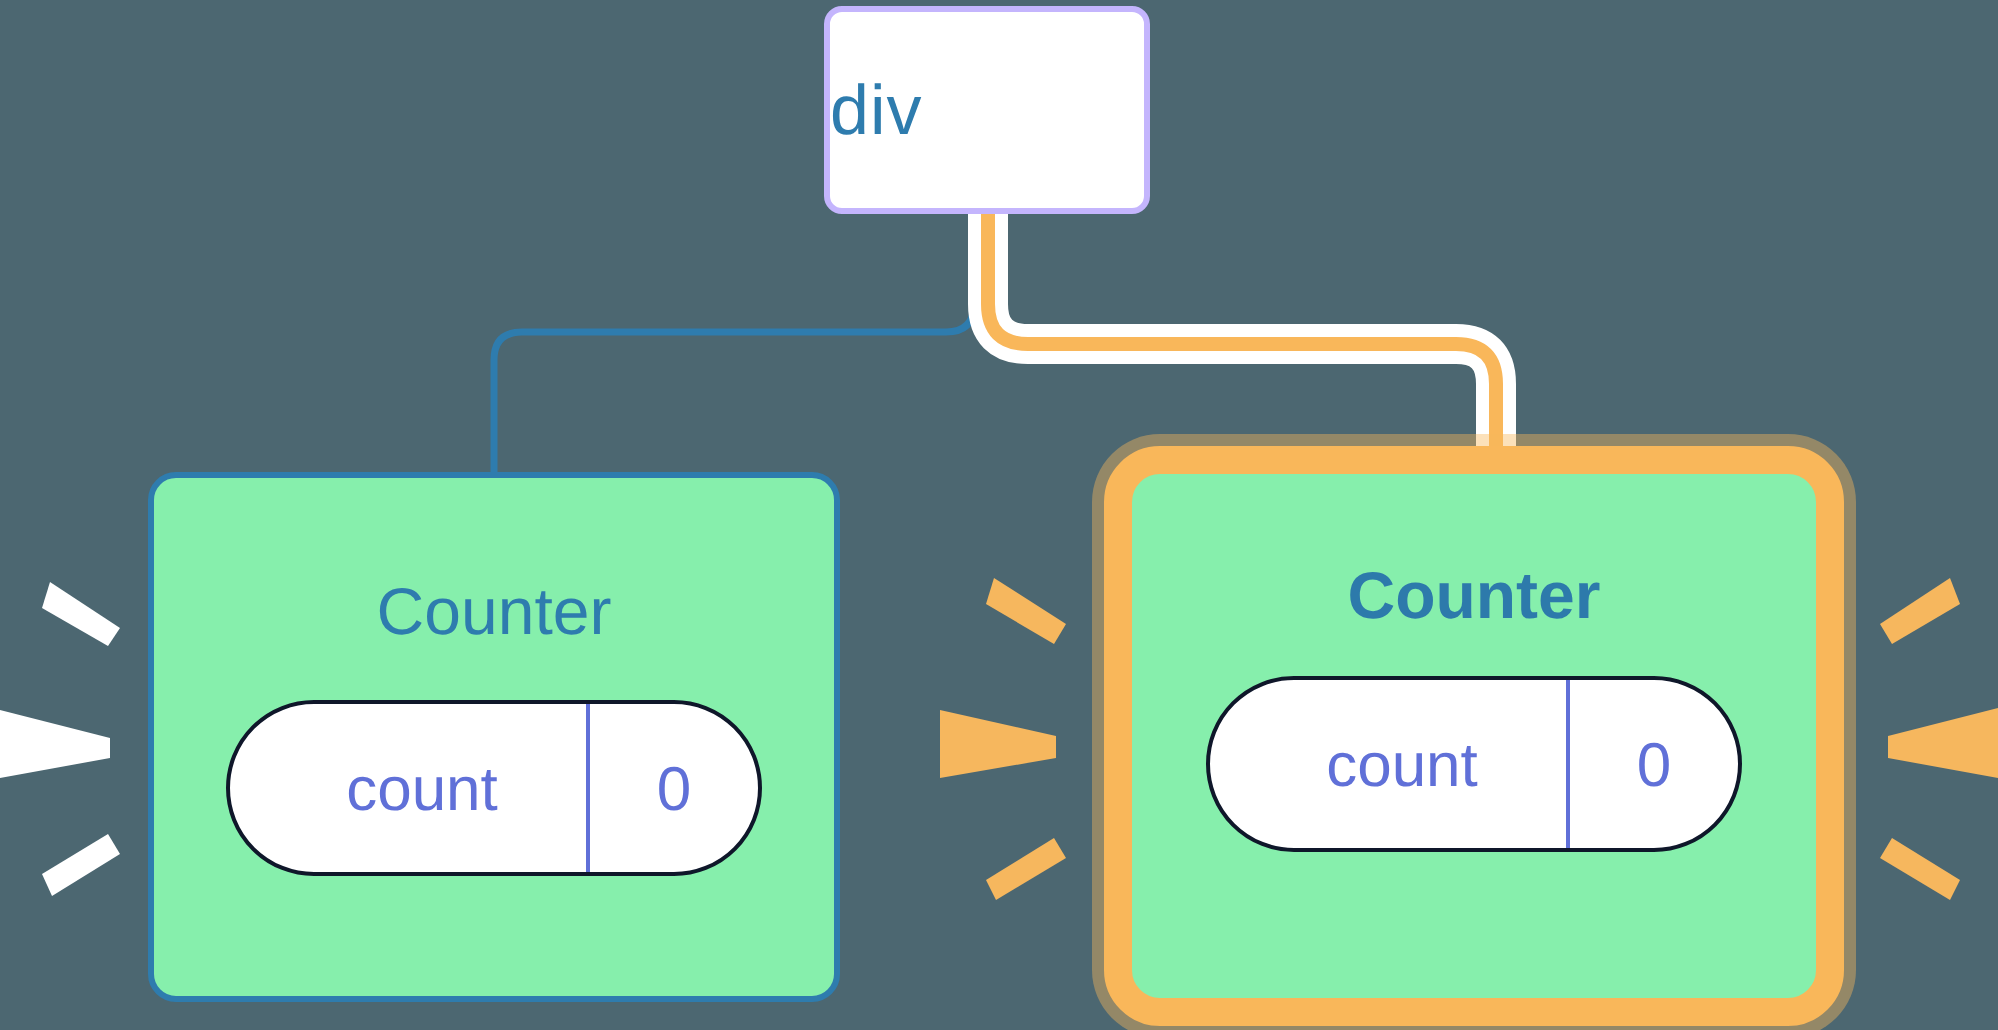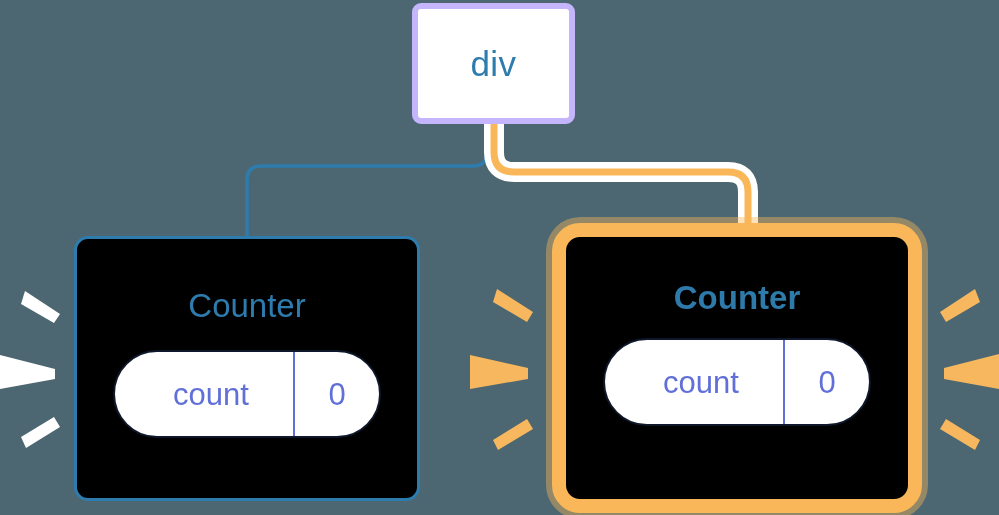--- a/index.html
+++ b/index.html
@@ -31,39 +31,38 @@
     height: 515px;
     pointer-events: none;
   }
 
   
   .node-div {
     position: absolute;
     left: 412px;
     top: 3px;
     width: 163px;
-    height: 121px;
+    height: 104px;
     background: #ffffff;
-    border: 6px solid #c4b5fd;
+    border: 3px solid #c4b5fd;
     border-radius: 9px;
     display: flex;
     align-items: center;
-    justify-content: center;
   }
   .node-div .node-title {
     font-size: 35px;
     color: #2e7cae;
     letter-spacing: 0.5px;
     line-height: 1;
   }
 
   
   .node-counter {
     position: absolute;
-    background: #000000;
+    background: #86efac;
     display: flex;
     flex-direction: column;
     align-items: center;
   }
 
   .node-counter.plain {
     left: 74px;
     top: 236px;
     width: 346px;
     height: 265px;

